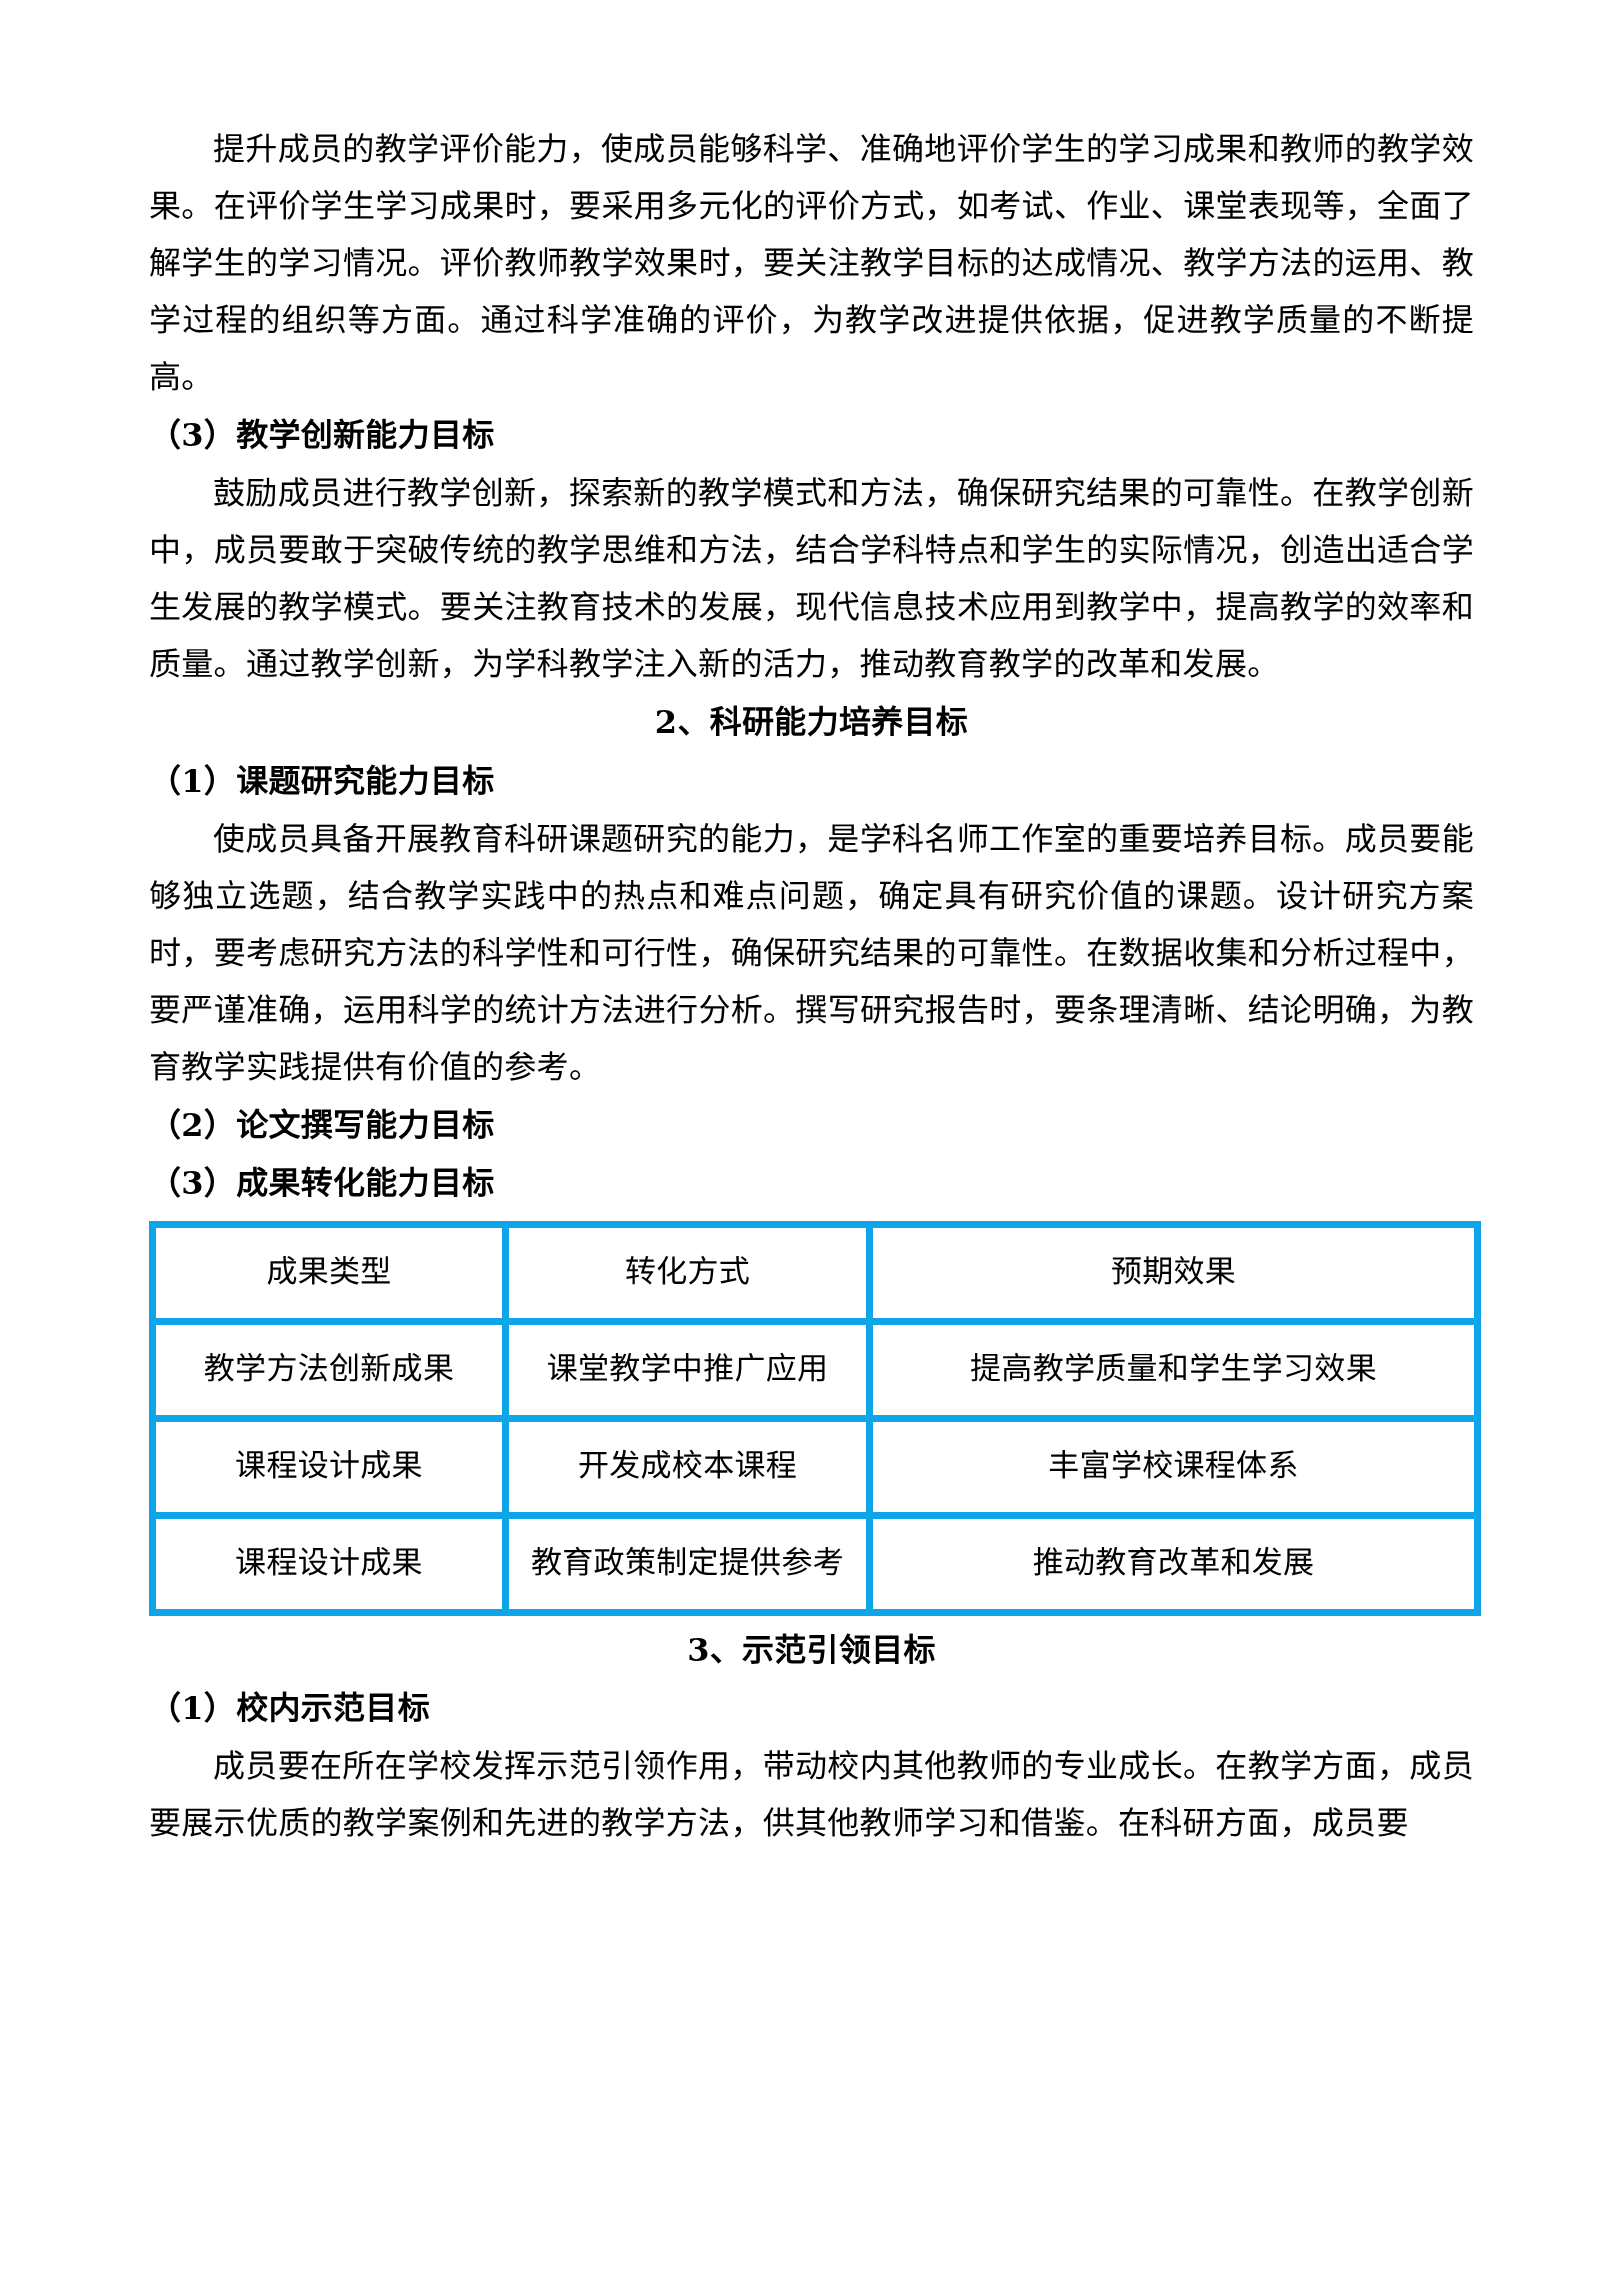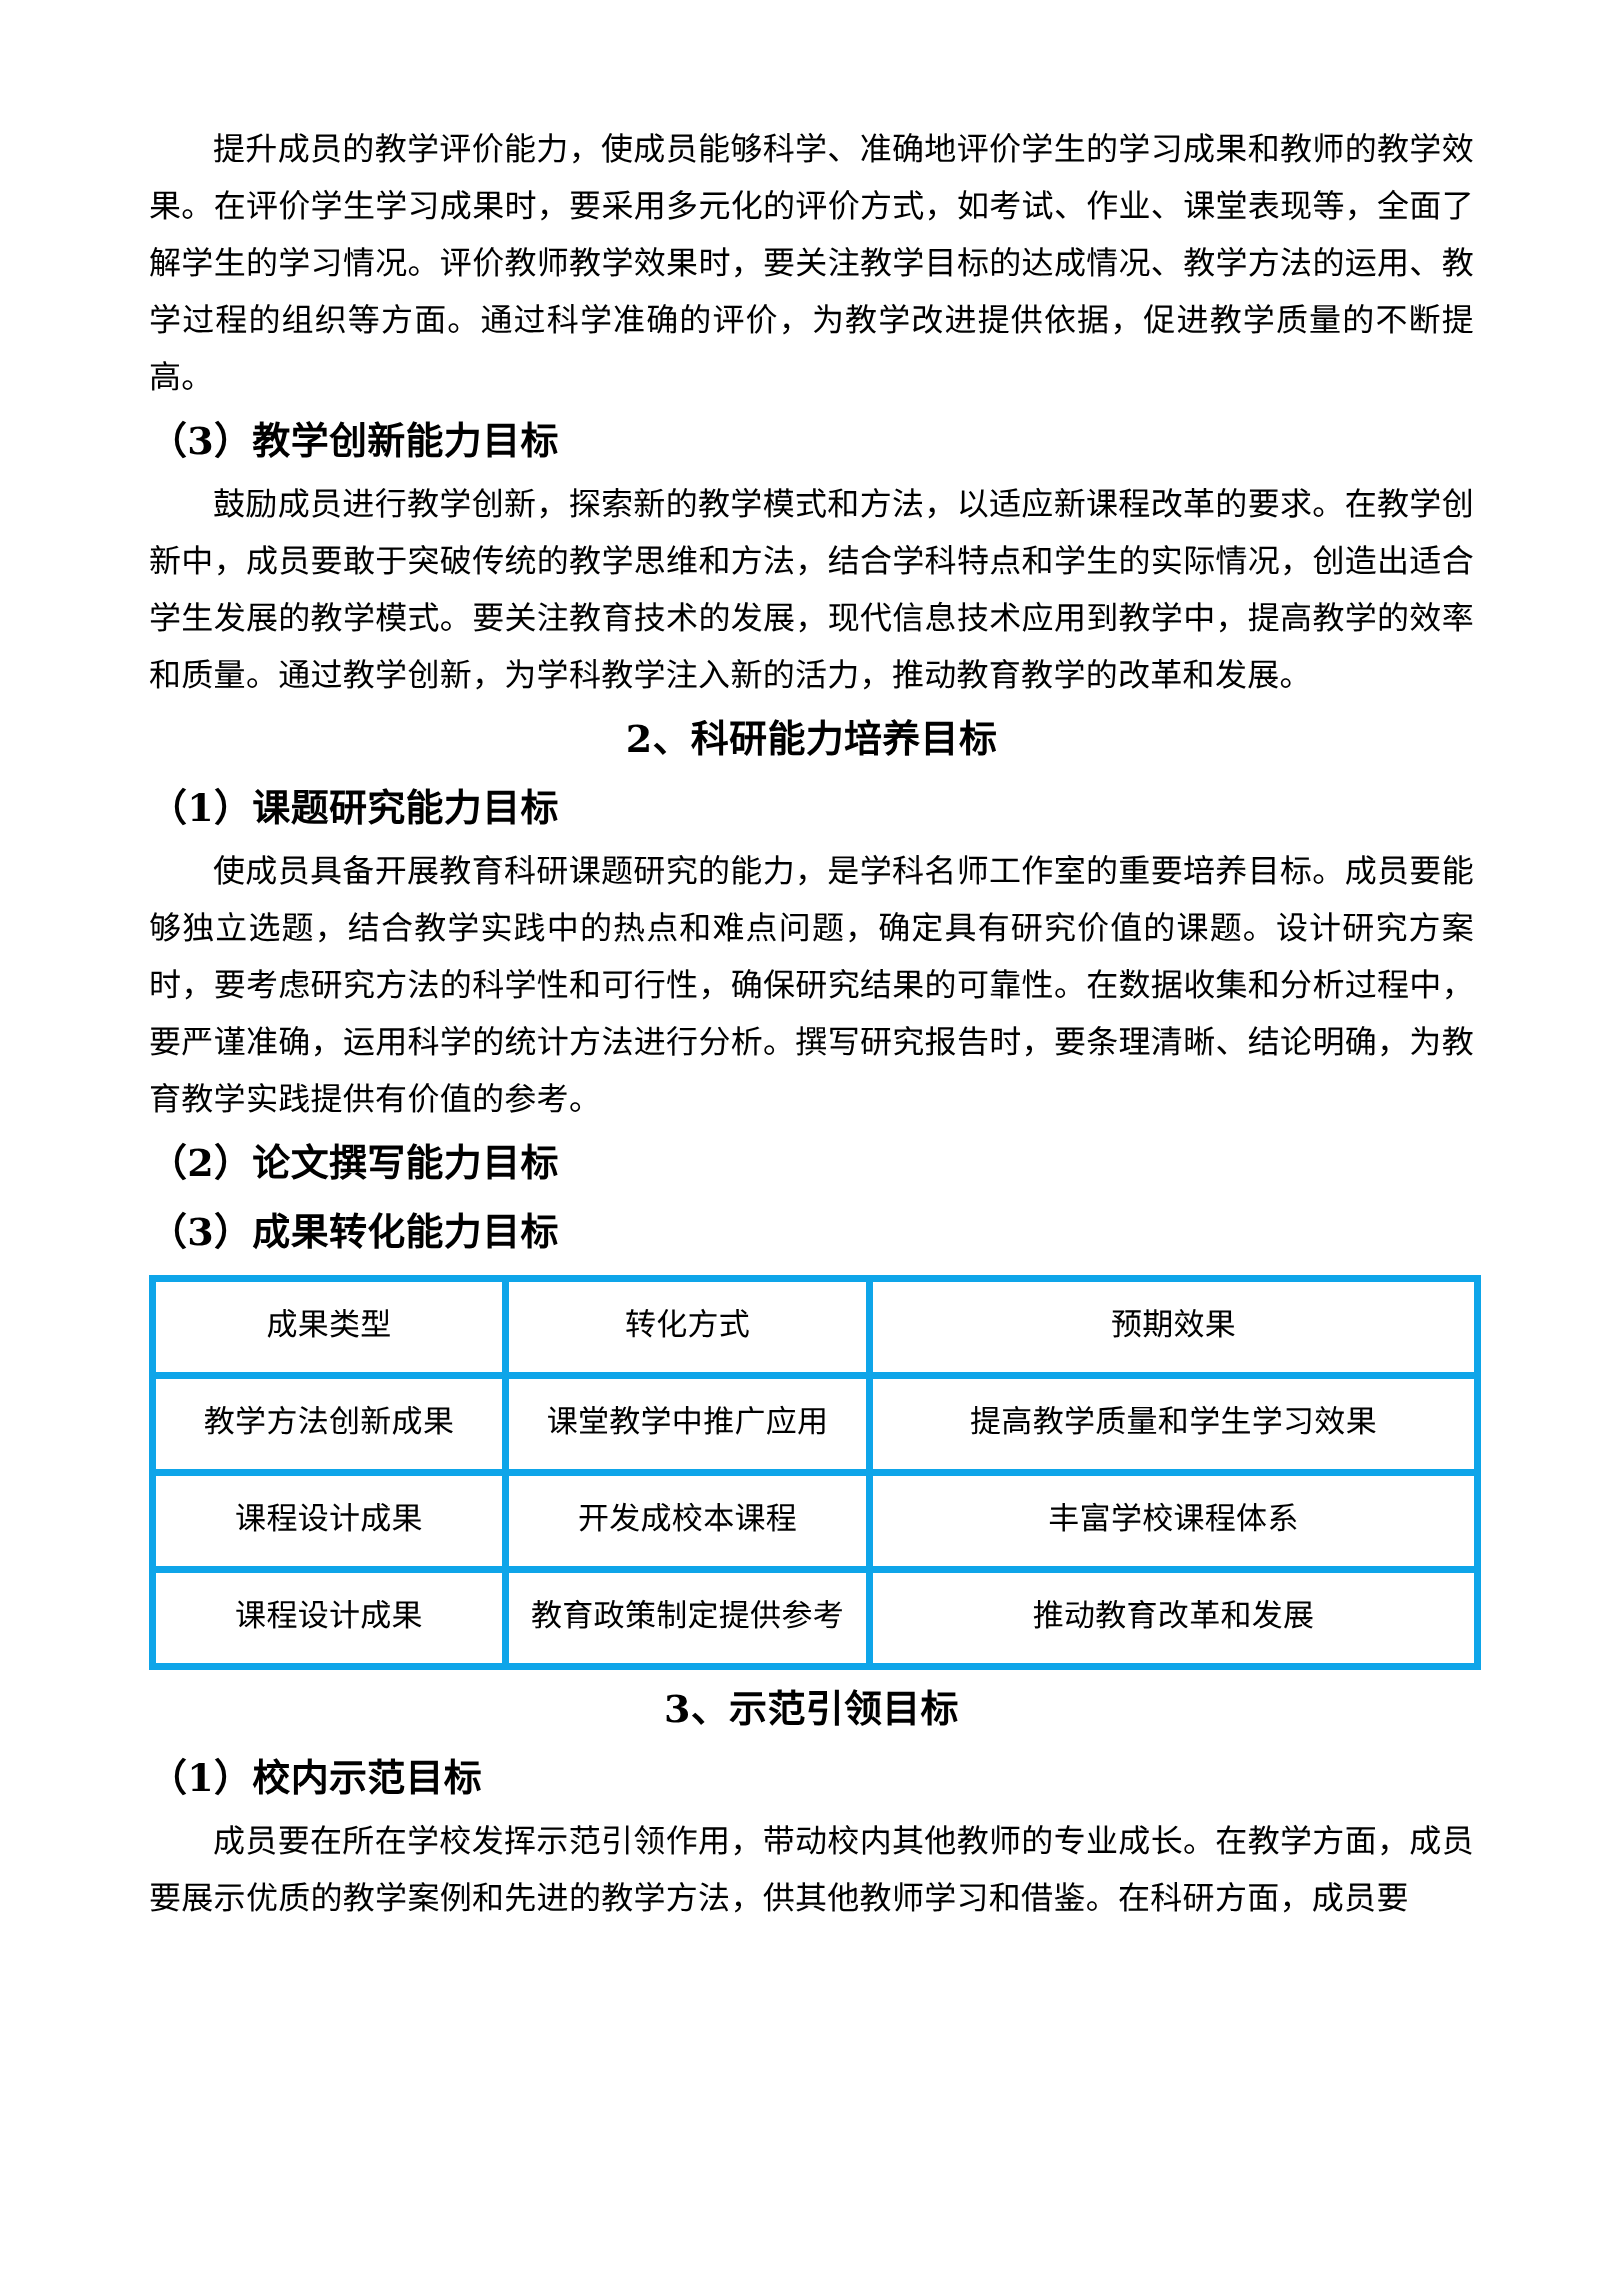--- a/index.html
+++ b/index.html
@@ -32,21 +32,21 @@
     text-align: justify;
     text-justify: inter-ideograph;
     text-indent: 2em;
     margin: 0 0 1.3px 0;
     letter-spacing: 0.3px;
     font-weight: 400;
   }
 
   
   .heading {
-    font-size: 38px;
+    font-size: 32px;
     line-height: 1.78;
     font-weight: 700;
     margin: 0 0 1.3px 0;
     text-indent: 0;
     letter-spacing: 0.3px;
   }
   .heading.level-num {
     
     padding-left: 0;
     text-align: center;
@@ -82,21 +82,21 @@
     font-weight: 400;
   }
 </style>
 </head>
 <body>
 
 <div class="page">
   <div class="doc-body" id="doc-body">
       <p class="para">提升成员的教学评价能力，使成员能够科学、准确地评价学生的学习成果和教师的教学效果。在评价学生学习成果时，要采用多元化的评价方式，如考试、作业、课堂表现等，全面了解学生的学习情况。评价教师教学效果时，要关注教学目标的达成情况、教学方法的运用、教学过程的组织等方面。通过科学准确的评价，为教学改进提供依据，促进教学质量的不断提高。</p>
       <p class="heading level-paren">（3）教学创新能力目标</p>
-      <p class="para">鼓励成员进行教学创新，探索新的教学模式和方法，以适应新课程改革的要求。在教学创新中，成员要敢于突破传统的教学思维和方法，结合学科特点和学生的实际情况，创造出适合学生发展的教学模式。要关注教育技术的发展，现代信息技术应用到教学中，提高教学的效率和质量。通过教学创新，为学科教学注入新的活力，推动教育教学的改革和发展。</p>
+      <p class="para">鼓励成员进行教学创新，探索新的教学模式和方法，确保研究结果的可靠性。在教学创新中，成员要敢于突破传统的教学思维和方法，结合学科特点和学生的实际情况，创造出适合学生发展的教学模式。要关注教育技术的发展，现代信息技术应用到教学中，提高教学的效率和质量。通过教学创新，为学科教学注入新的活力，推动教育教学的改革和发展。</p>
       <p class="heading level-num">2、科研能力培养目标</p>
       <p class="heading level-paren">（1）课题研究能力目标</p>
       <p class="para">使成员具备开展教育科研课题研究的能力，是学科名师工作室的重要培养目标。成员要能够独立选题，结合教学实践中的热点和难点问题，确定具有研究价值的课题。设计研究方案时，要考虑研究方法的科学性和可行性，确保研究结果的可靠性。在数据收集和分析过程中，要严谨准确，运用科学的统计方法进行分析。撰写研究报告时，要条理清晰、结论明确，为教育教学实践提供有价值的参考。</p>
       <p class="heading level-paren">（2）论文撰写能力目标</p>
       <p class="heading level-paren">（3）成果转化能力目标</p>
       <table class="result-table">
         <colgroup>
           <col class="c1">
           <col class="c2">
           <col class="c3">

